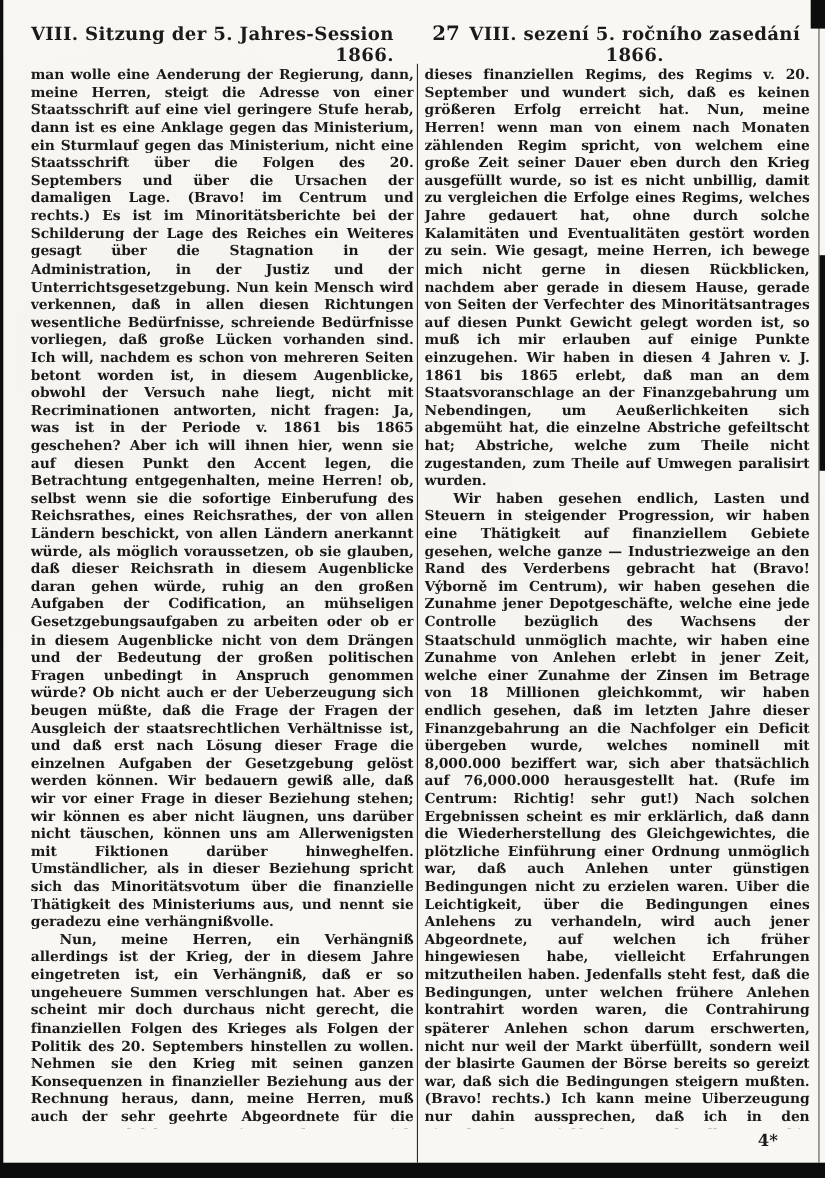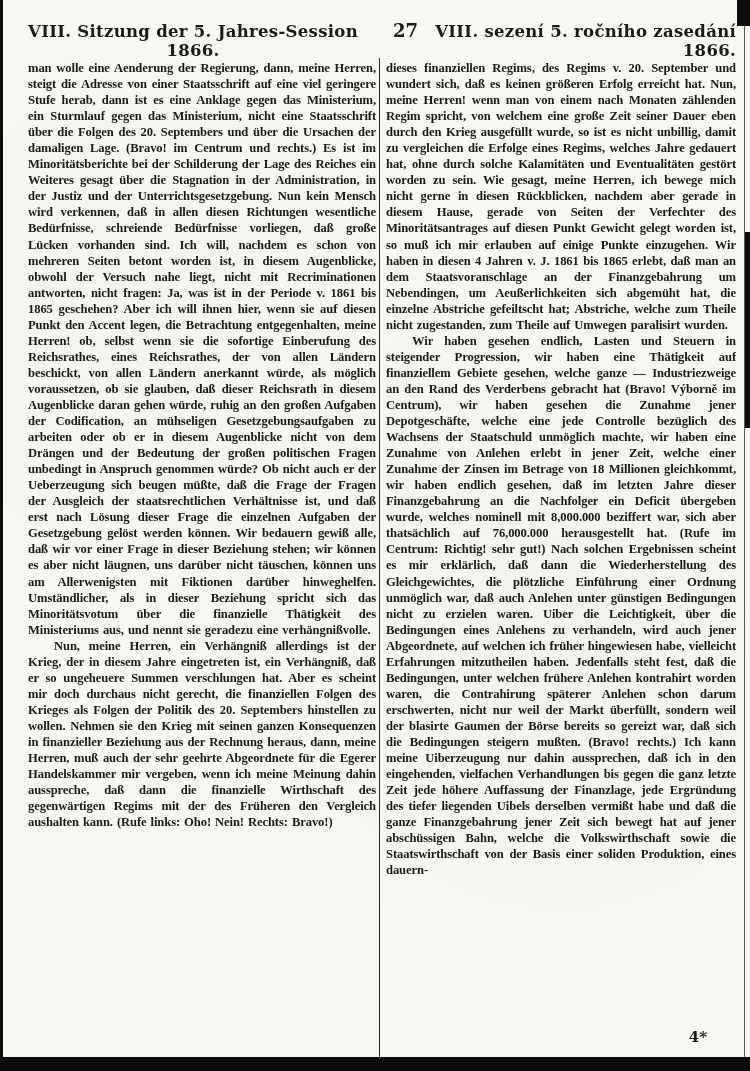--- a/index.html
+++ b/index.html
@@ -22,32 +22,32 @@
   .border-bottom{position:absolute;left:0;top:1057px;width:750px;height:14px;background:#0c0c0c;}
   .border-right-line{position:absolute;left:744px;top:0;width:1px;height:1057px;background:#5a5650;}
   .border-right-dark{position:absolute;left:745px;top:232px;width:5px;height:196px;background:#0d0d0d;}
   .corner-top-right{position:absolute;left:737px;top:0;width:13px;height:26px;background:#0d0d0d;}
 
   .header{
     position:absolute;top:20px;left:28px;width:708px;height:28px;
     display:flex;align-items:baseline;
     font-weight:bold;font-size:16.5px;
   }
-  .header .h-left{width:330px;text-align:center;letter-spacing:0.3px;}
+  .header .h-left{width:330px;text-align:right;letter-spacing:0.3px;}
   .header .h-num{width:60px;text-align:right;font-size:18px;}
-  .header .h-right{flex:1;text-align:right;letter-spacing:0.3px;}
+  .header .h-right{flex:1;text-align:center;letter-spacing:0.3px;}
 
   .column{
     position:absolute;top:60px;height:966px;overflow:hidden;
     font-size:12.6px;line-height:16.05px;font-weight:bold;
     text-align:justify;letter-spacing:-0.1px;word-spacing:1px;
   }
   .col-left{left:28px;width:348px;}
   .col-right{left:386px;width:350px;}
-  .column p{margin:0;padding:0;font-family:Liberation Serif, serif;}
+  .column p{margin:0;padding:0;}
   .column p.indent{text-indent:26px;}
 
   .divider{position:absolute;left:379px;top:58px;width:1px;height:999px;background:#2a2825;}
 
   .signature{
     position:absolute;left:678px;top:1028px;width:40px;
     font-weight:bold;font-size:15px;text-align:center;
   }
 </style>
 </head>

